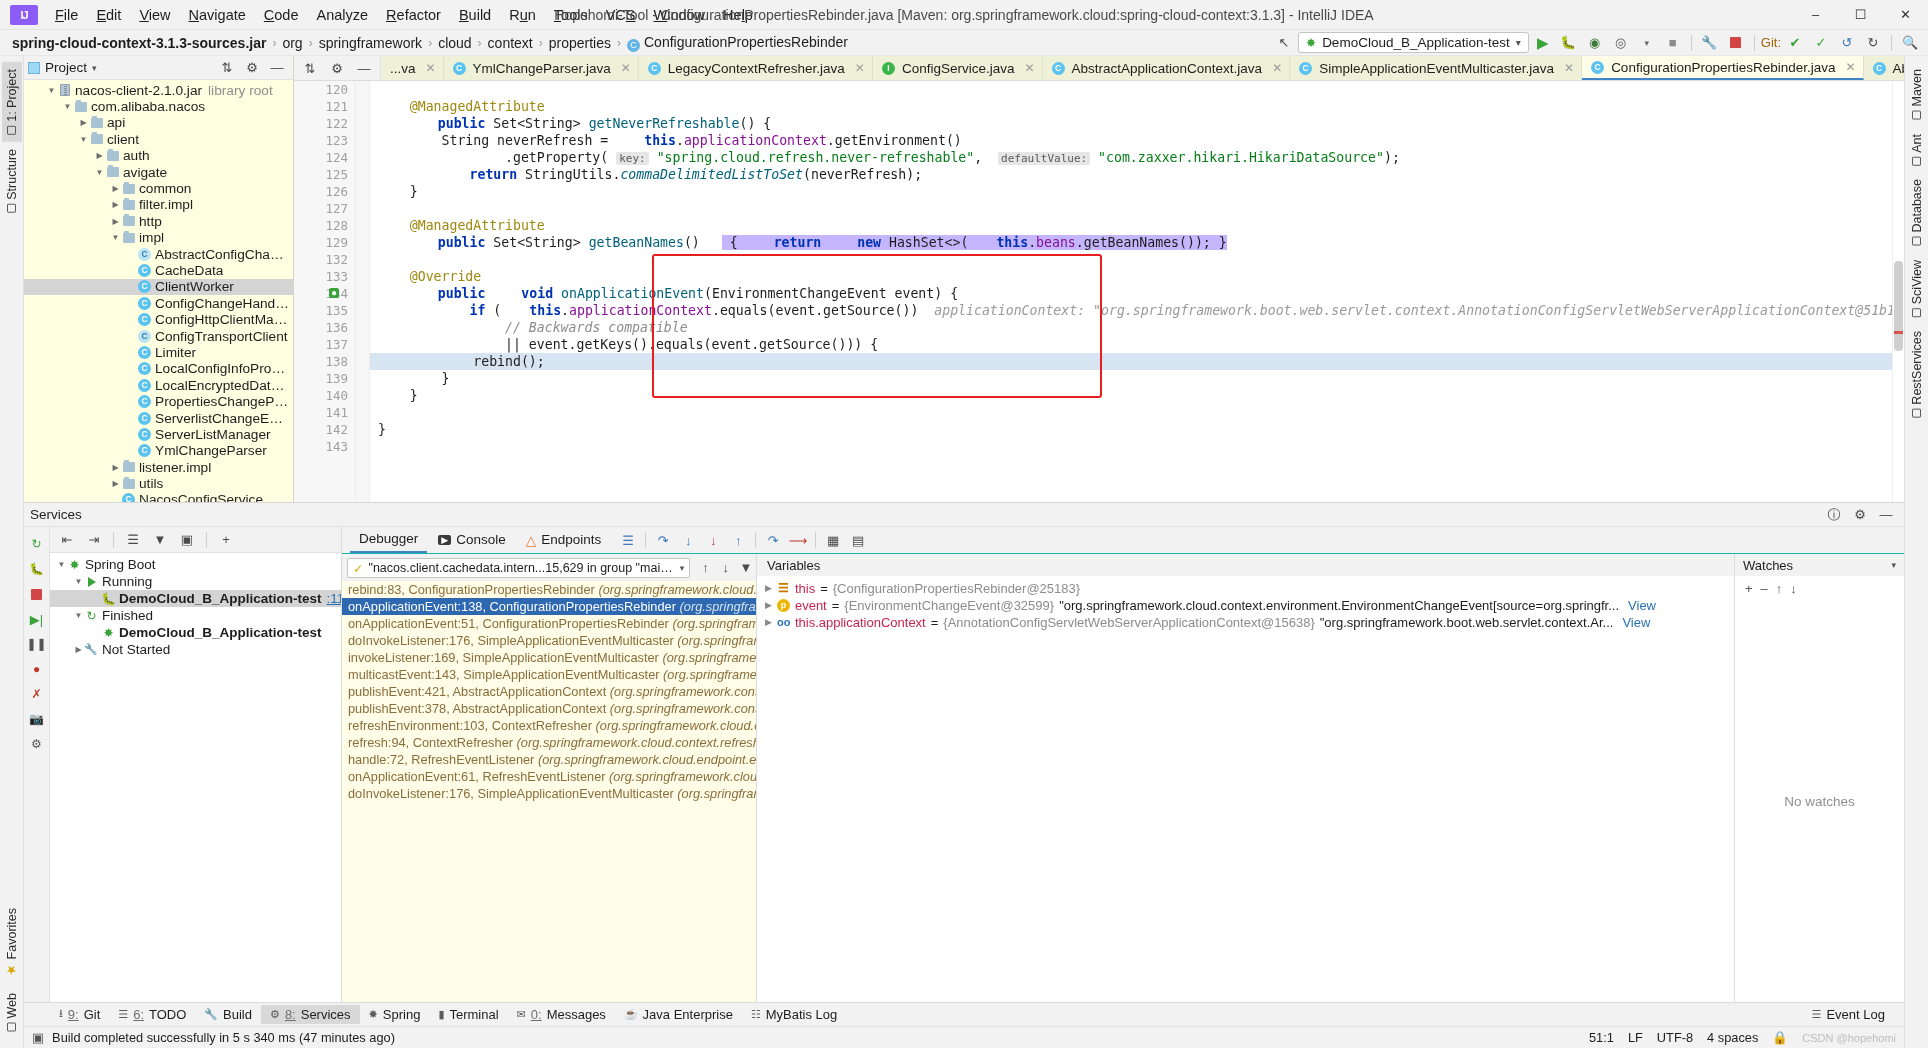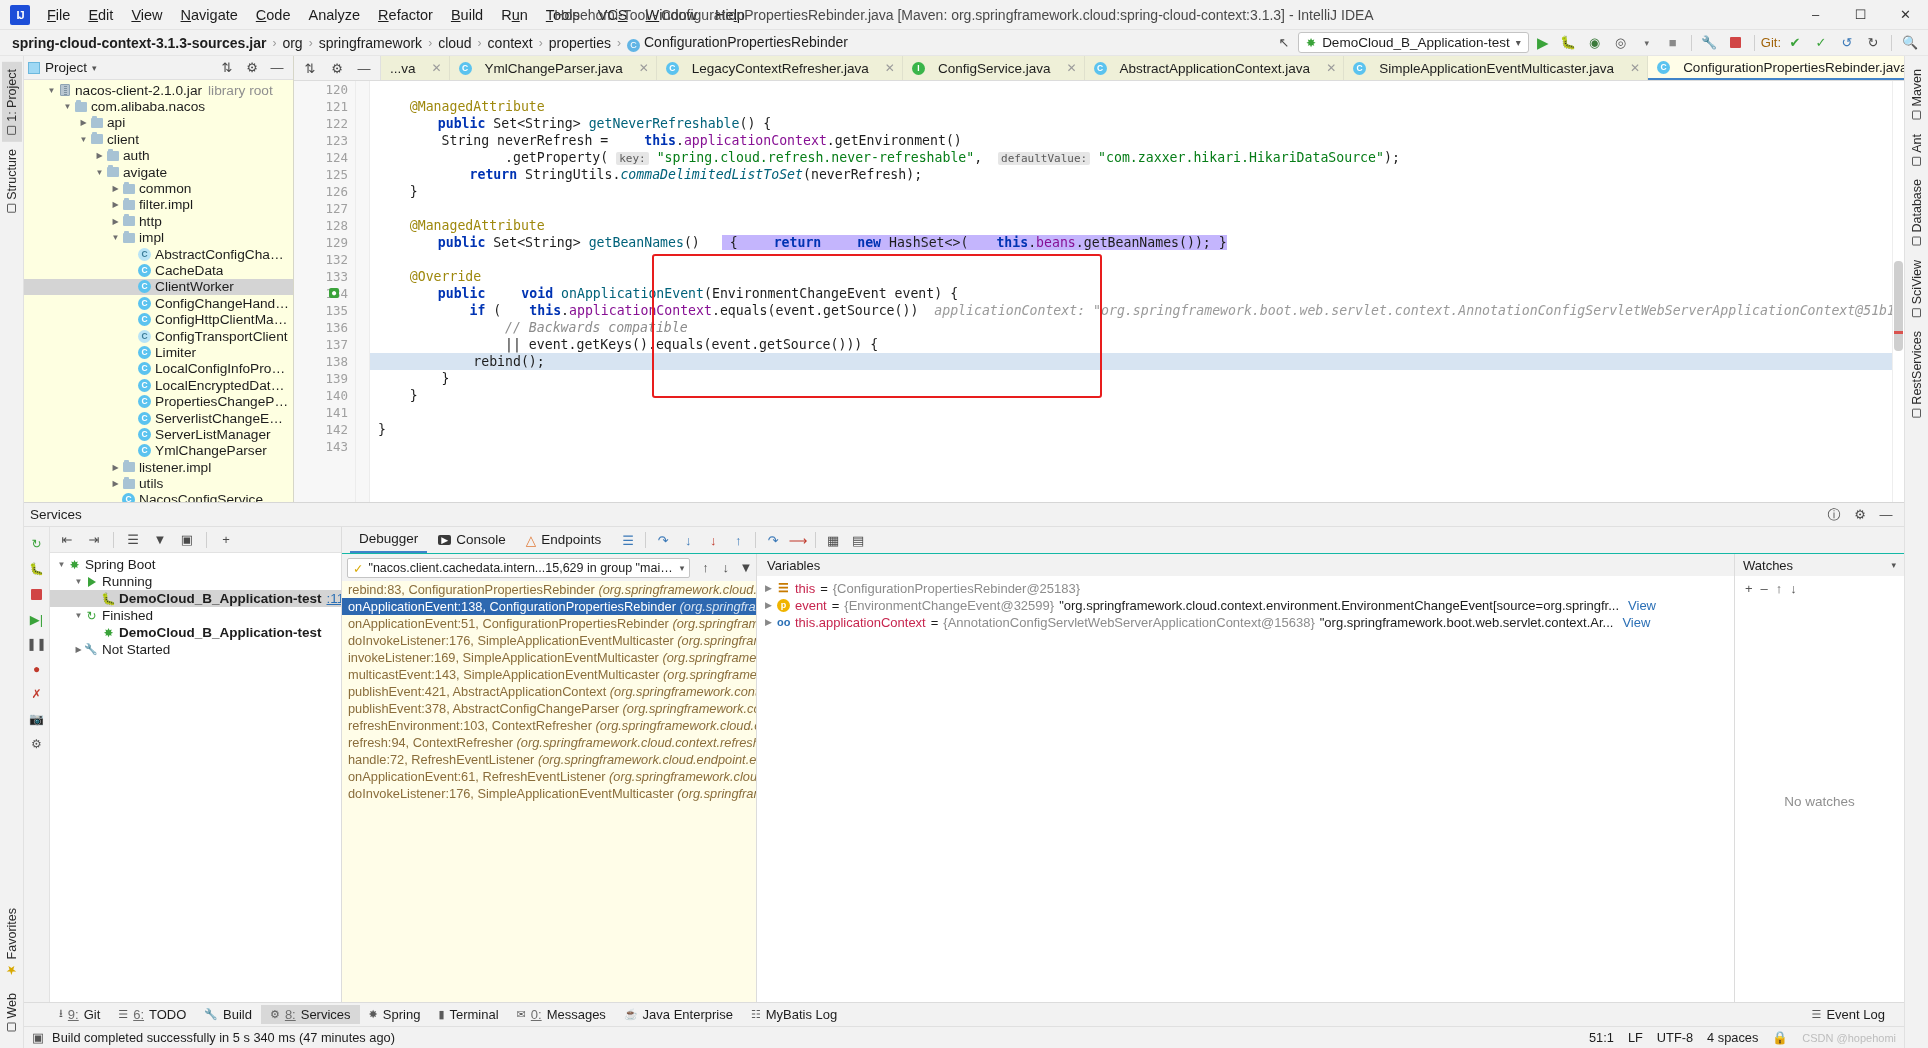--- a/index.html
+++ b/index.html
@@ -15,22 +15,22 @@
   }
   .app { width: 1928px; height: 1048px; display: flex; flex-direction: column; background: #f2f2f2; }
 
   
   .titlebar {
     height: 30px; display: flex; align-items: center;
     background: #f2f2f2; border-bottom: 1px solid #e3e3e3;
     flex: 0 0 30px; position: relative;
   }
   .ij-logo {
-    width: 20px; height: 20px; margin: 0 8px 0 10px;
-    background: #1d4ed8; color: #fff; font-size: 11px; font-weight: bold;
+    width: 28px; height: 20px; margin: 0 8px 0 10px;
+    background: #8b5cf6; color: #fff; font-size: 11px; font-weight: bold;
     display: flex; align-items: center; justify-content: center; border-radius: 2px;
     letter-spacing: -1px;
   }
   .menu { display: flex; align-items: center; gap: 0px; }
   .menu-item {
     padding: 4px 9px; font-size: 14.5px; color: #1d1d1d; cursor: default;
     white-space: nowrap;
   }
   .mn { text-decoration: underline; }
   .win-title {
@@ -113,21 +113,21 @@
     font-size: 8.5px; line-height: 13px; text-align: center; font-weight: bold;
   }
   .cls.abst { background: #b9e4f6; color: #3b7d99; }
   .tlabel { color: #1d1d1d; overflow: hidden; text-overflow: ellipsis; }
   .tlabel.muted { color: #8f8f8f; margin-left: 6px; }
 
   
   .editorcol { flex: 1 1 auto; display: flex; flex-direction: column; min-width: 0; background: #fff; }
   .tabstrip { height: 25px; flex: 0 0 25px; display: flex; align-items: stretch; background: #f2f2f2;
               border-bottom: 1px solid #dcdcdc; overflow: hidden; }
-  .etab { display: flex; align-items: center; gap: 13px; padding: 0 7px 0 9px; font-size: 13.5px;
+  .etab { display: flex; align-items: center; gap: 7px; padding: 0 7px 0 9px; font-size: 13.5px;
           background: #eff0d8; border-right: 1px solid #e0e1cd; white-space: nowrap; color: #1d1d1d; }
   .etab.active { background: #fffde8; border-bottom: 2px solid #4083c9; }
   .etab .x { color: #9a9a9a; font-size: 12px; margin-left: 3px; }
   .etab .ic { width: 13px; height: 13px; border-radius: 50%; background: #5bc3ef; color: #fff;
               font-size: 8.5px; line-height: 13px; text-align: center; font-weight: bold; flex: 0 0 13px; }
   .etab .ic.iface { background: #3ab54a; }
   .tabstrip-pre { display: flex; align-items: center; padding: 0 4px; gap: 3px; background: #f2f2f2; border-right: 1px solid #e0e0e0;}
 
   .editor-body { flex: 1 1 auto; display: flex; position: relative; min-height: 0; background: #fff; overflow: hidden; }
   .gutter { width: 62px; flex: 0 0 62px; background: #f7f7f7; border-right: 1px solid #ececec;
@@ -777,21 +777,21 @@
                   <span class="tool-ic">▼</span>
                 </div>
                 <div class="frames-list" id="frames-list">
                     <div class="frow"><span>rebind:83, ConfigurationPropertiesRebinder</span> <span class="pkg">(org.springframework.cloud.context.proper</span></div>
                     <div class="frow sel"><span>onApplicationEvent:138, ConfigurationPropertiesRebinder</span> <span class="pkg">(org.springframework.cloud.c</span></div>
                     <div class="frow"><span>onApplicationEvent:51, ConfigurationPropertiesRebinder</span> <span class="pkg">(org.springframework.cloud.co</span></div>
                     <div class="frow"><span>doInvokeListener:176, SimpleApplicationEventMulticaster</span> <span class="pkg">(org.springframework.context.</span></div>
                     <div class="frow"><span>invokeListener:169, SimpleApplicationEventMulticaster</span> <span class="pkg">(org.springframework.context.eve</span></div>
                     <div class="frow"><span>multicastEvent:143, SimpleApplicationEventMulticaster</span> <span class="pkg">(org.springframework.context.eve</span></div>
                     <div class="frow"><span>publishEvent:421, AbstractApplicationContext</span> <span class="pkg">(org.springframework.context.support)</span></div>
-                    <div class="frow"><span>publishEvent:378, AbstractConfigChangeParser</span> <span class="pkg">(org.springframework.context.support)</span></div>
+                    <div class="frow"><span>publishEvent:378, AbstractApplicationContext</span> <span class="pkg">(org.springframework.context.support)</span></div>
                     <div class="frow"><span>refreshEnvironment:103, ContextRefresher</span> <span class="pkg">(org.springframework.cloud.context.refresh)</span></div>
                     <div class="frow"><span>refresh:94, ContextRefresher</span> <span class="pkg">(org.springframework.cloud.context.refresh)</span></div>
                     <div class="frow"><span>handle:72, RefreshEventListener</span> <span class="pkg">(org.springframework.cloud.endpoint.event)</span></div>
                     <div class="frow"><span>onApplicationEvent:61, RefreshEventListener</span> <span class="pkg">(org.springframework.cloud.endpoint.event)</span></div>
                     <div class="frow"><span>doInvokeListener:176, SimpleApplicationEventMulticaster</span> <span class="pkg">(org.springframework.context.</span></div>
                   </div>
               </div>
 
               <div class="vars">
                 <div class="vars-head">

